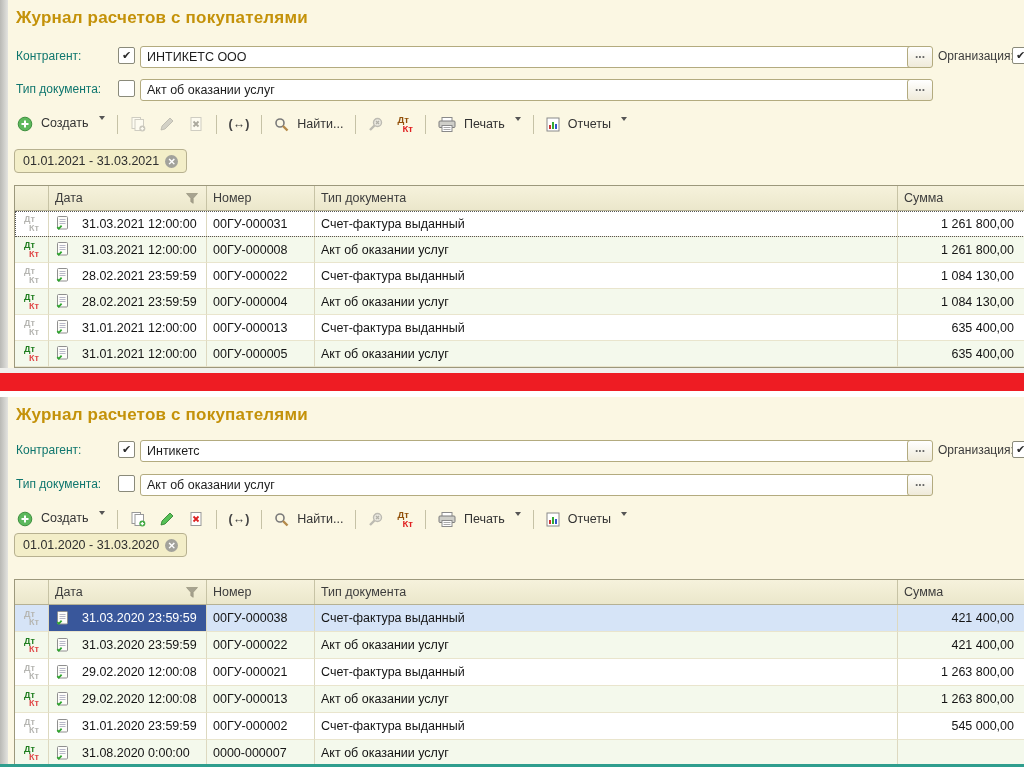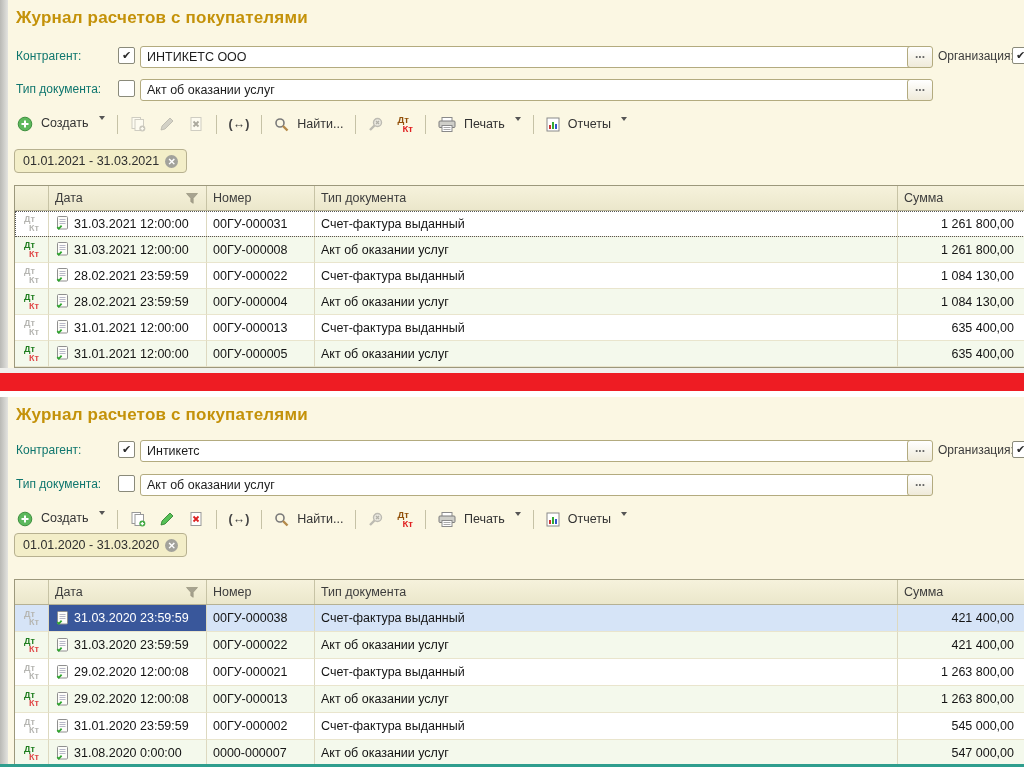--- a/index.html
+++ b/index.html
@@ -62,21 +62,21 @@
   .th .funnel{position:absolute;right:8px;top:7px}
   .trow{background:#fff}
   .panel-t .trow{height:26px}
   .panel-b .trow{height:27px}
   .trow.alt{background:#f4f9ec}
   .trow.focused{outline:1px dotted #555;outline-offset:-1px}
   .trow.selected{background:#d6e4f7}
   .td{display:flex;align-items:center;font-size:12.5px;color:#141414;padding:0 6px;
       border-right:1px solid #ddd9c0;border-bottom:1px solid #e9e5cd;overflow:hidden;white-space:nowrap}
   .td-icon{justify-content:center;padding:0}
-  .td-date{gap:4px}
+  .td-date{gap:12px}
   .td-amount{justify-content:flex-end;padding-right:10px}
   .cell-sel{background:#39579b;color:#fff}
   .dtkt{font-size:9px;font-weight:bold;line-height:8.5px;text-align:left}
   .dtkt .dt{display:block}
   .dtkt .kt{display:block;margin-left:5px}
   .dtkt.active .dt{color:#1e7d1e}
   .dtkt.active .kt{color:#e04a4a}
   .dtkt.inactive .dt,.dtkt.inactive .kt{color:#b6b6b2}
   .doc-ic{display:inline-flex;flex:0 0 auto}
 </style>
@@ -600,19 +600,18 @@
                 <line x1="4.5" y1="3.5" x2="10.5" y2="3.5" stroke="#b8b8c8"></line>
                 <line x1="4.5" y1="5.5" x2="10.5" y2="5.5" stroke="#b8b8c8"></line>
                 <line x1="4.5" y1="7.5" x2="10.5" y2="7.5" stroke="#b8b8c8"></line>
                 <path d="M2.3 11.2l1.5 1.6 2.8-3.2" stroke="#2ea52e" stroke-width="1.7" fill="none"></path>
               </svg>
             </span>
             <span>31.08.2020 0:00:00</span>
           </div>
           <div class="td">0000-000007</div>
           <div class="td">Акт об оказании услуг</div>
-          <div class="td td-amount">547 000,00</div>
         </div>
       </div>
   </div>
 </div>
 
 <div class="bottom-strip"></div>
 
 </body></html>

